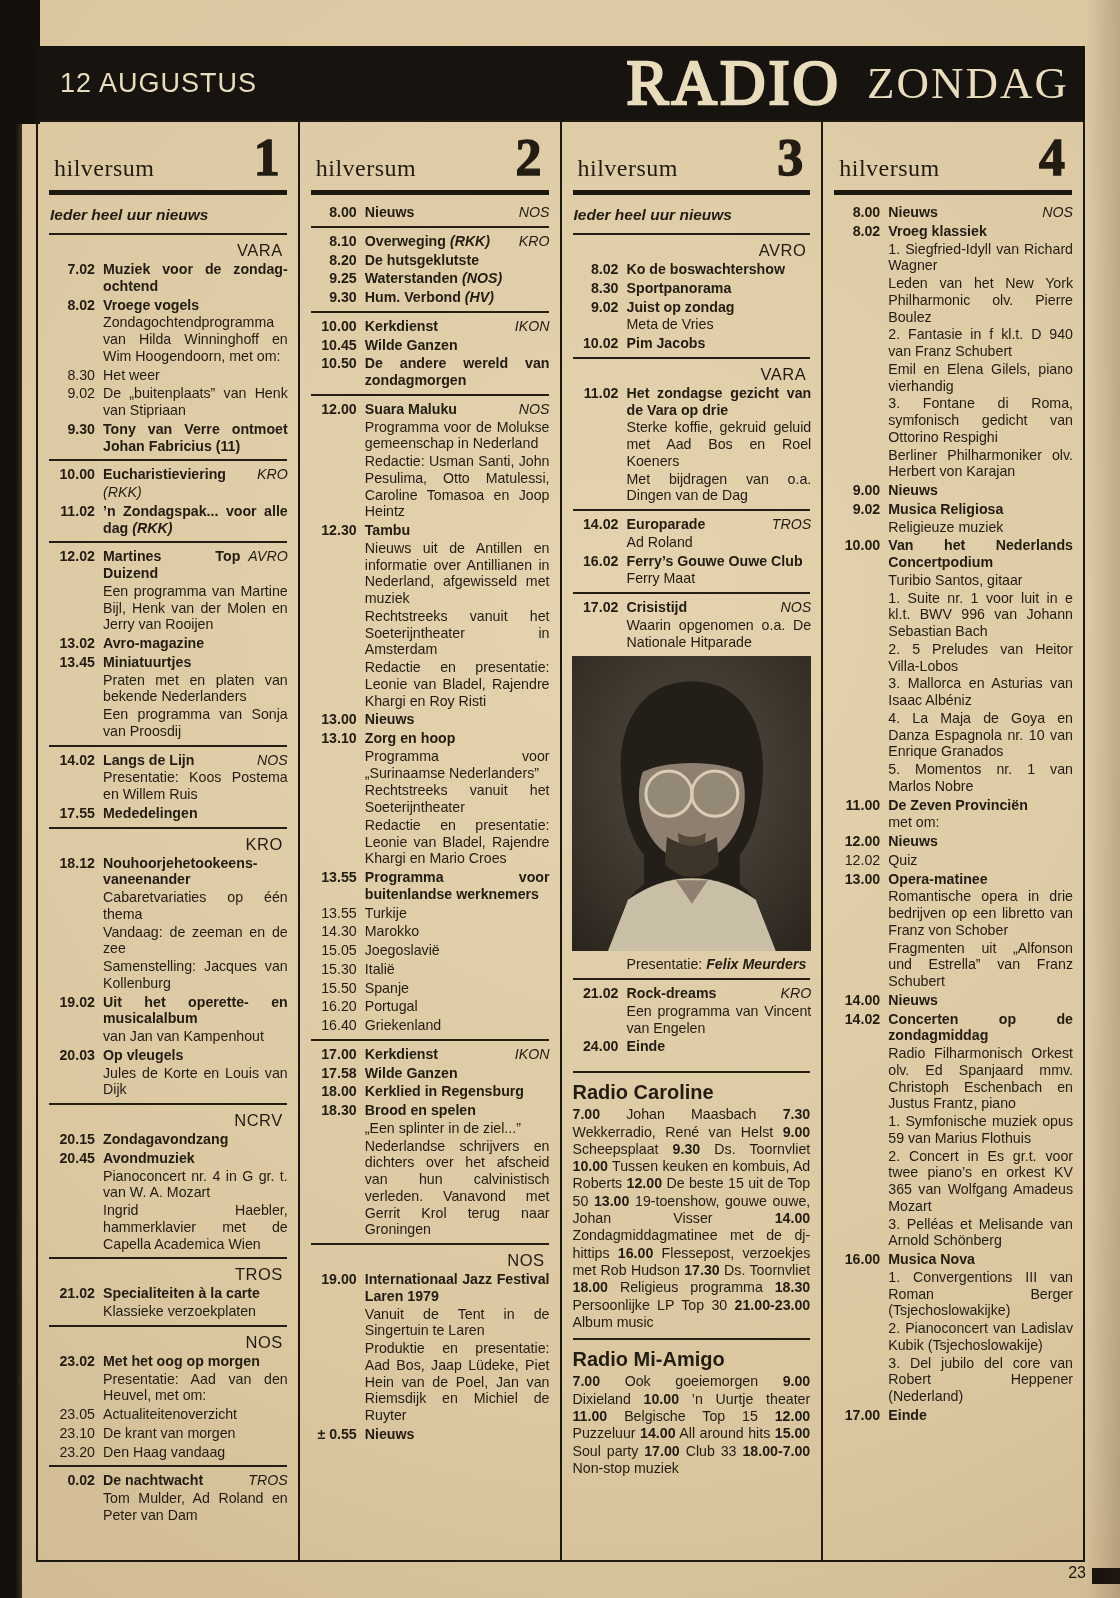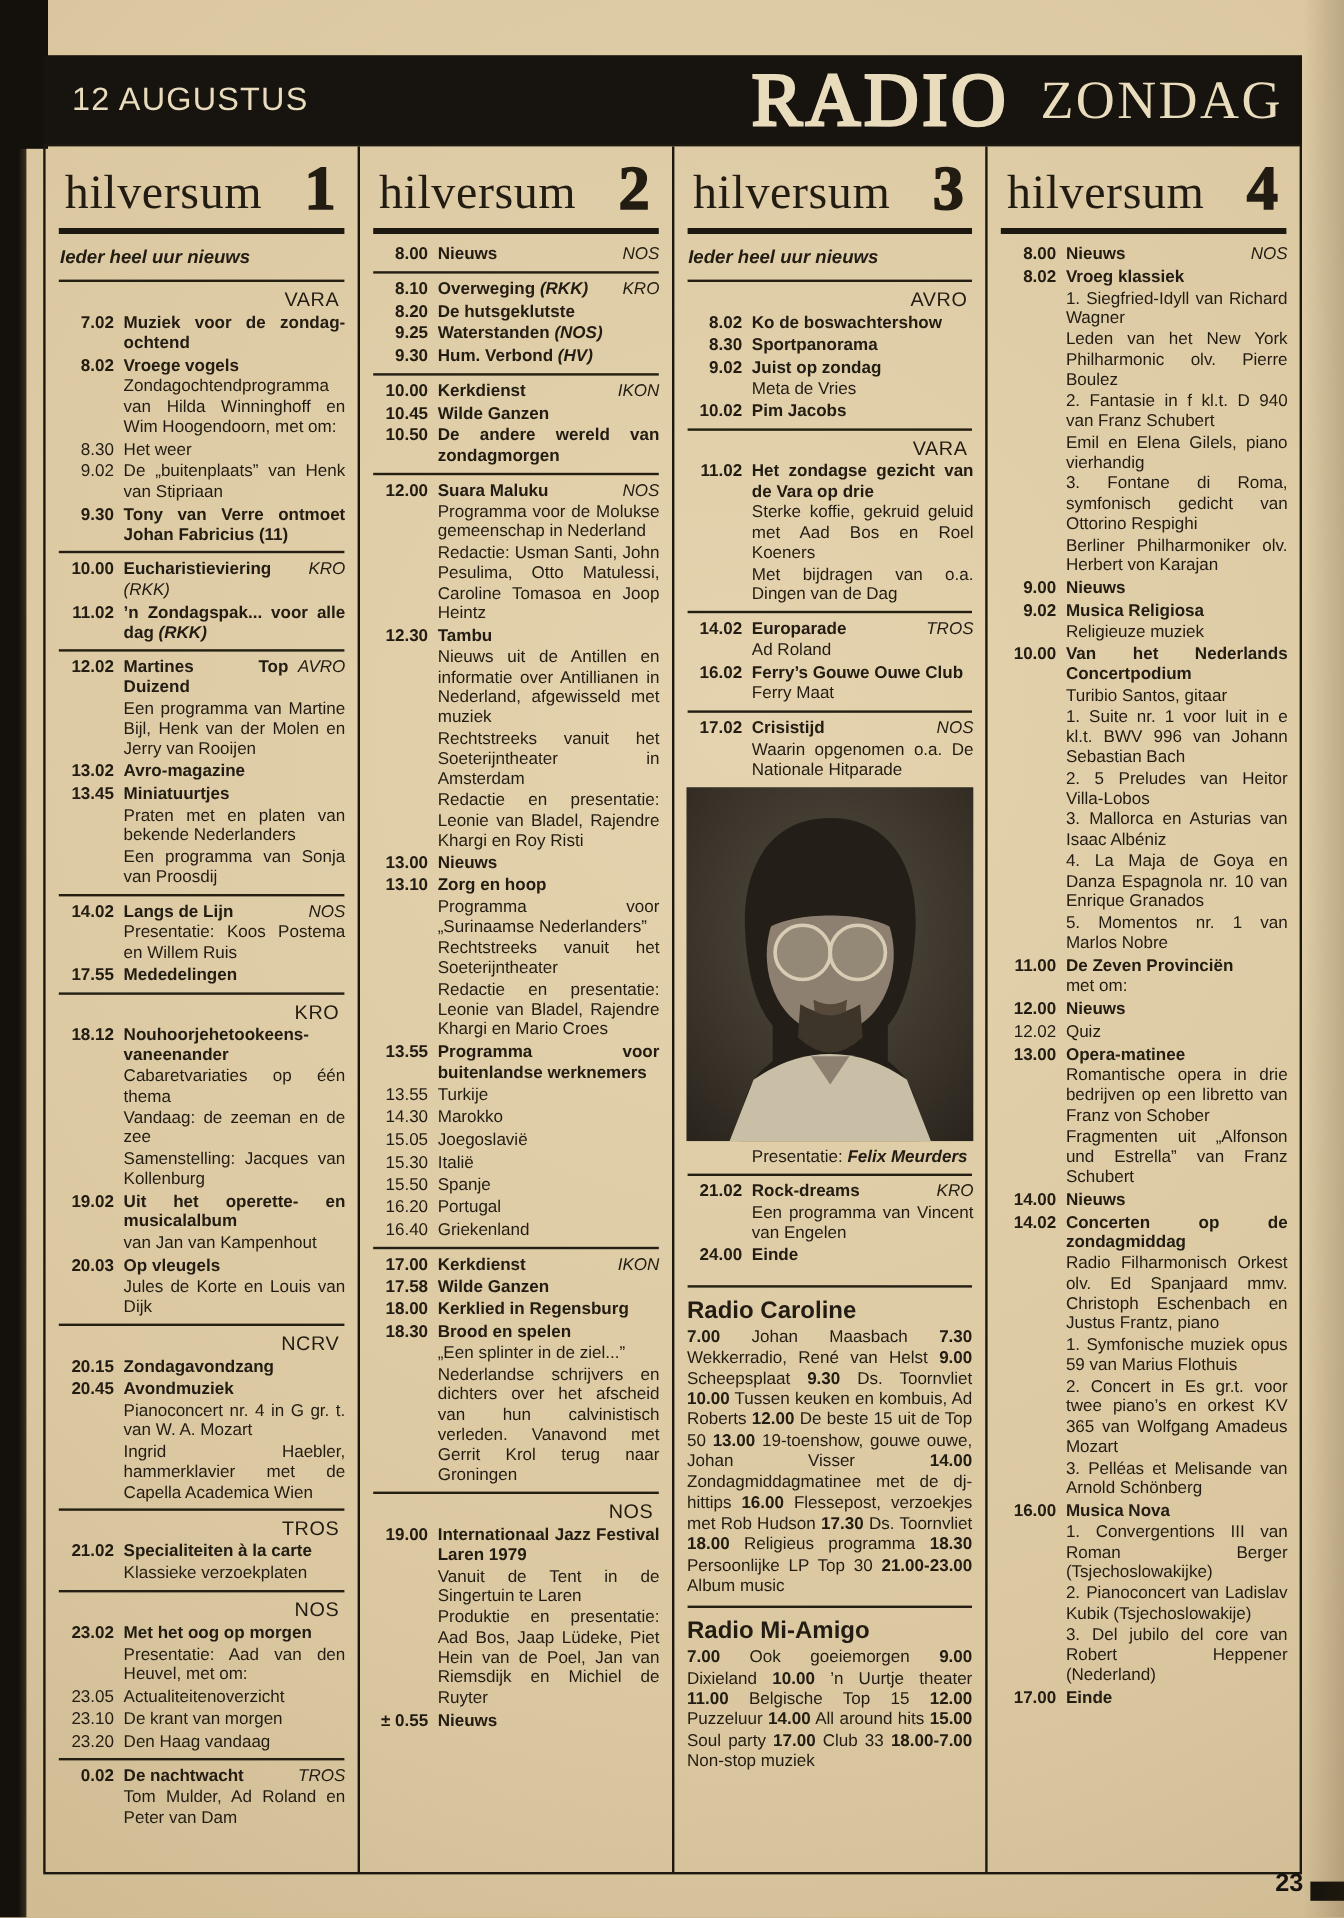--- a/index.html
+++ b/index.html
@@ -26,21 +26,21 @@
     margin-left:auto;letter-spacing:3px;-webkit-text-stroke:2.6px #e9dcbd;line-height:1}
   .day{font-family:"Liberation Serif",serif;font-size:45px;color:#e9dcbd;margin:0 16px 0 26px;letter-spacing:2px}
 
   
   .table{position:absolute;left:36px;top:120px;width:1049px;height:1442px;
     border:2px solid #1e1910;display:flex;box-sizing:border-box}
   .col{flex:1 1 0;min-width:0;border-right:2px solid #1e1910;padding:12px 10px 8px 10px;overflow:hidden}
   .col:last-child{border-right:none}
 
   .station{display:flex;align-items:flex-end;justify-content:space-between;padding:2px 8px 0 6px}
-  .station-name{font-family:"Liberation Serif",serif;font-size:40px;letter-spacing:.5px;line-height:1}
+  .station-name{font-family:"Liberation Serif",serif;font-size:24px;letter-spacing:.5px;line-height:1}
   .station-num{font-family:"Liberation Serif",serif;font-weight:700;font-size:52px;line-height:.85;
     -webkit-text-stroke:1.4px #221c12}
   .station-rule{height:5px;background:#1e1910;margin:10px 1px 9px 1px}
 
   .note{font-style:italic;font-weight:700;font-size:15.5px;padding:2px 2px 4px 2px}
   .rule{height:2px;background:#241e13;margin:5px 1px 5px 1px}
   .rule.gap{margin-top:16px}
   .org{font-size:16.5px;text-align:right;padding:1px 5px 1px 0;letter-spacing:.5px}
 
   .prog{display:flex;margin:0 0 2px 0}
@@ -54,21 +54,21 @@
   .desc{text-align:justify;margin-top:1px}
 
   .shead{font-weight:700;font-size:20px;padding:3px 1px 2px 1px}
   .flow{font-size:14.2px;line-height:1.22;text-align:justify;padding:0 1px 2px 1px}
 
   .photoWrap{margin:6px 0 5px 0;line-height:0}
   .photoWrap svg{width:100%;height:295px;display:block}
   .caption{margin:4px 0 2px 55px;font-size:14.2px;line-height:1.18;text-align:justify}
   .caption i{font-weight:700}
 
-  .pageno{position:absolute;right:34px;bottom:16px;font-weight:700;font-size:21px;color:#17130e}
+  .pageno{position:absolute;right:34px;bottom:16px;font-weight:400;font-size:16px;color:#17130e}
 </style>
 </head>
 <body>
 
 <div class="page">
   <div class="binding"></div>
   <div class="corner-tl"></div>
   <div class="headerbar">
     <span class="date">12 AUGUSTUS</span>
     <span class="brand">RADIO</span>

